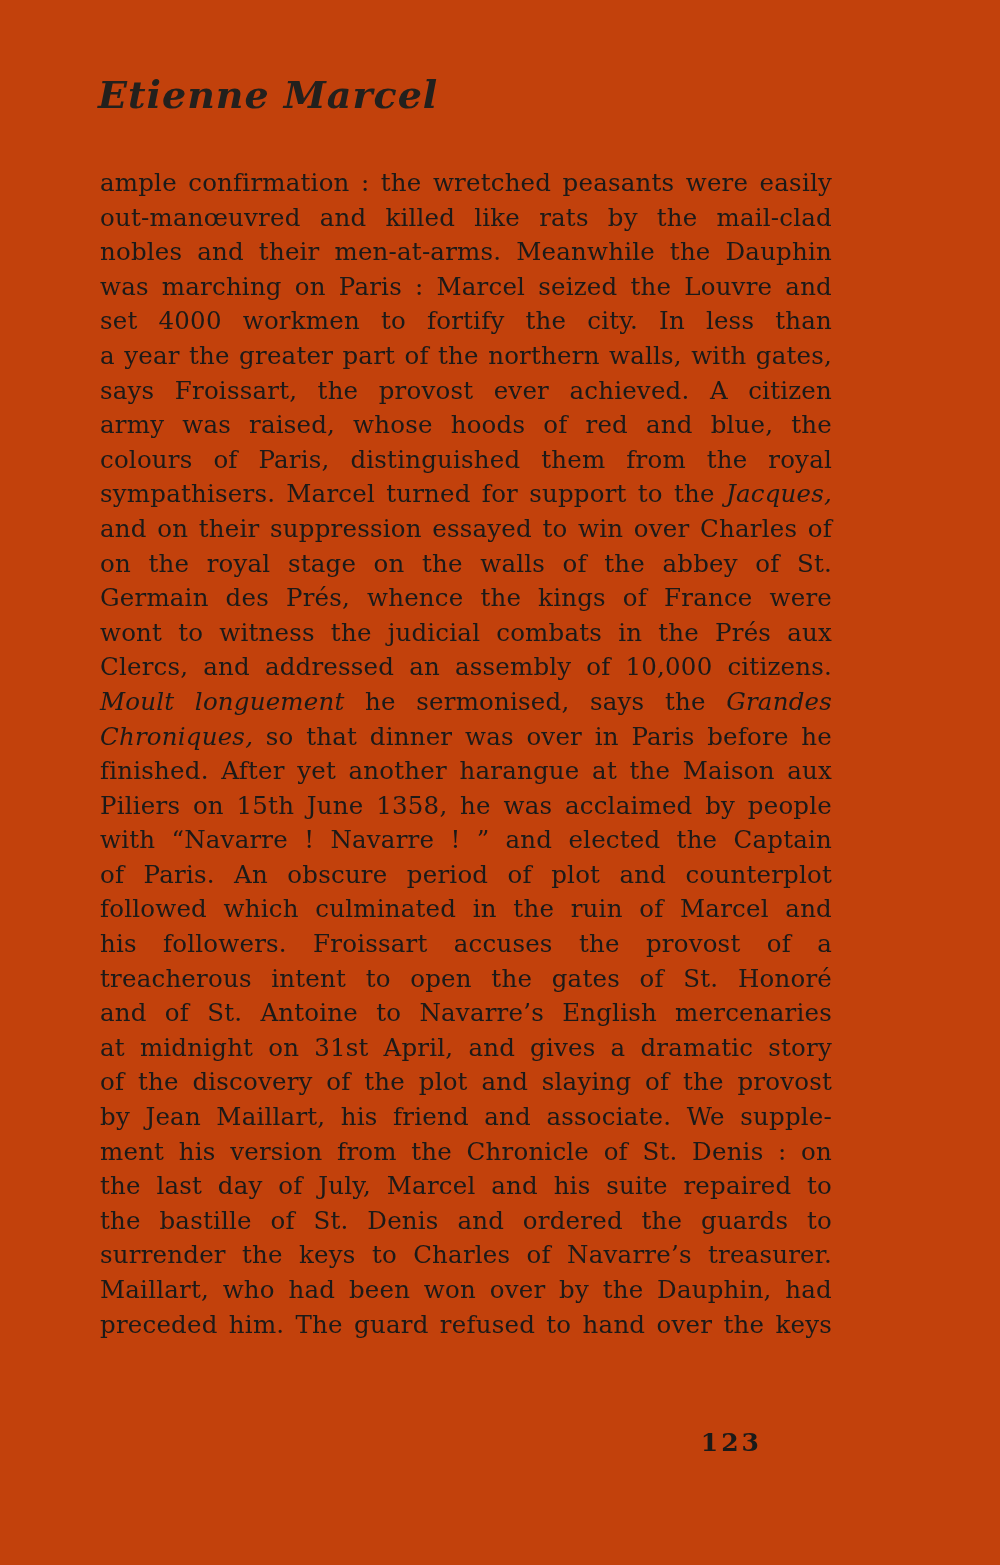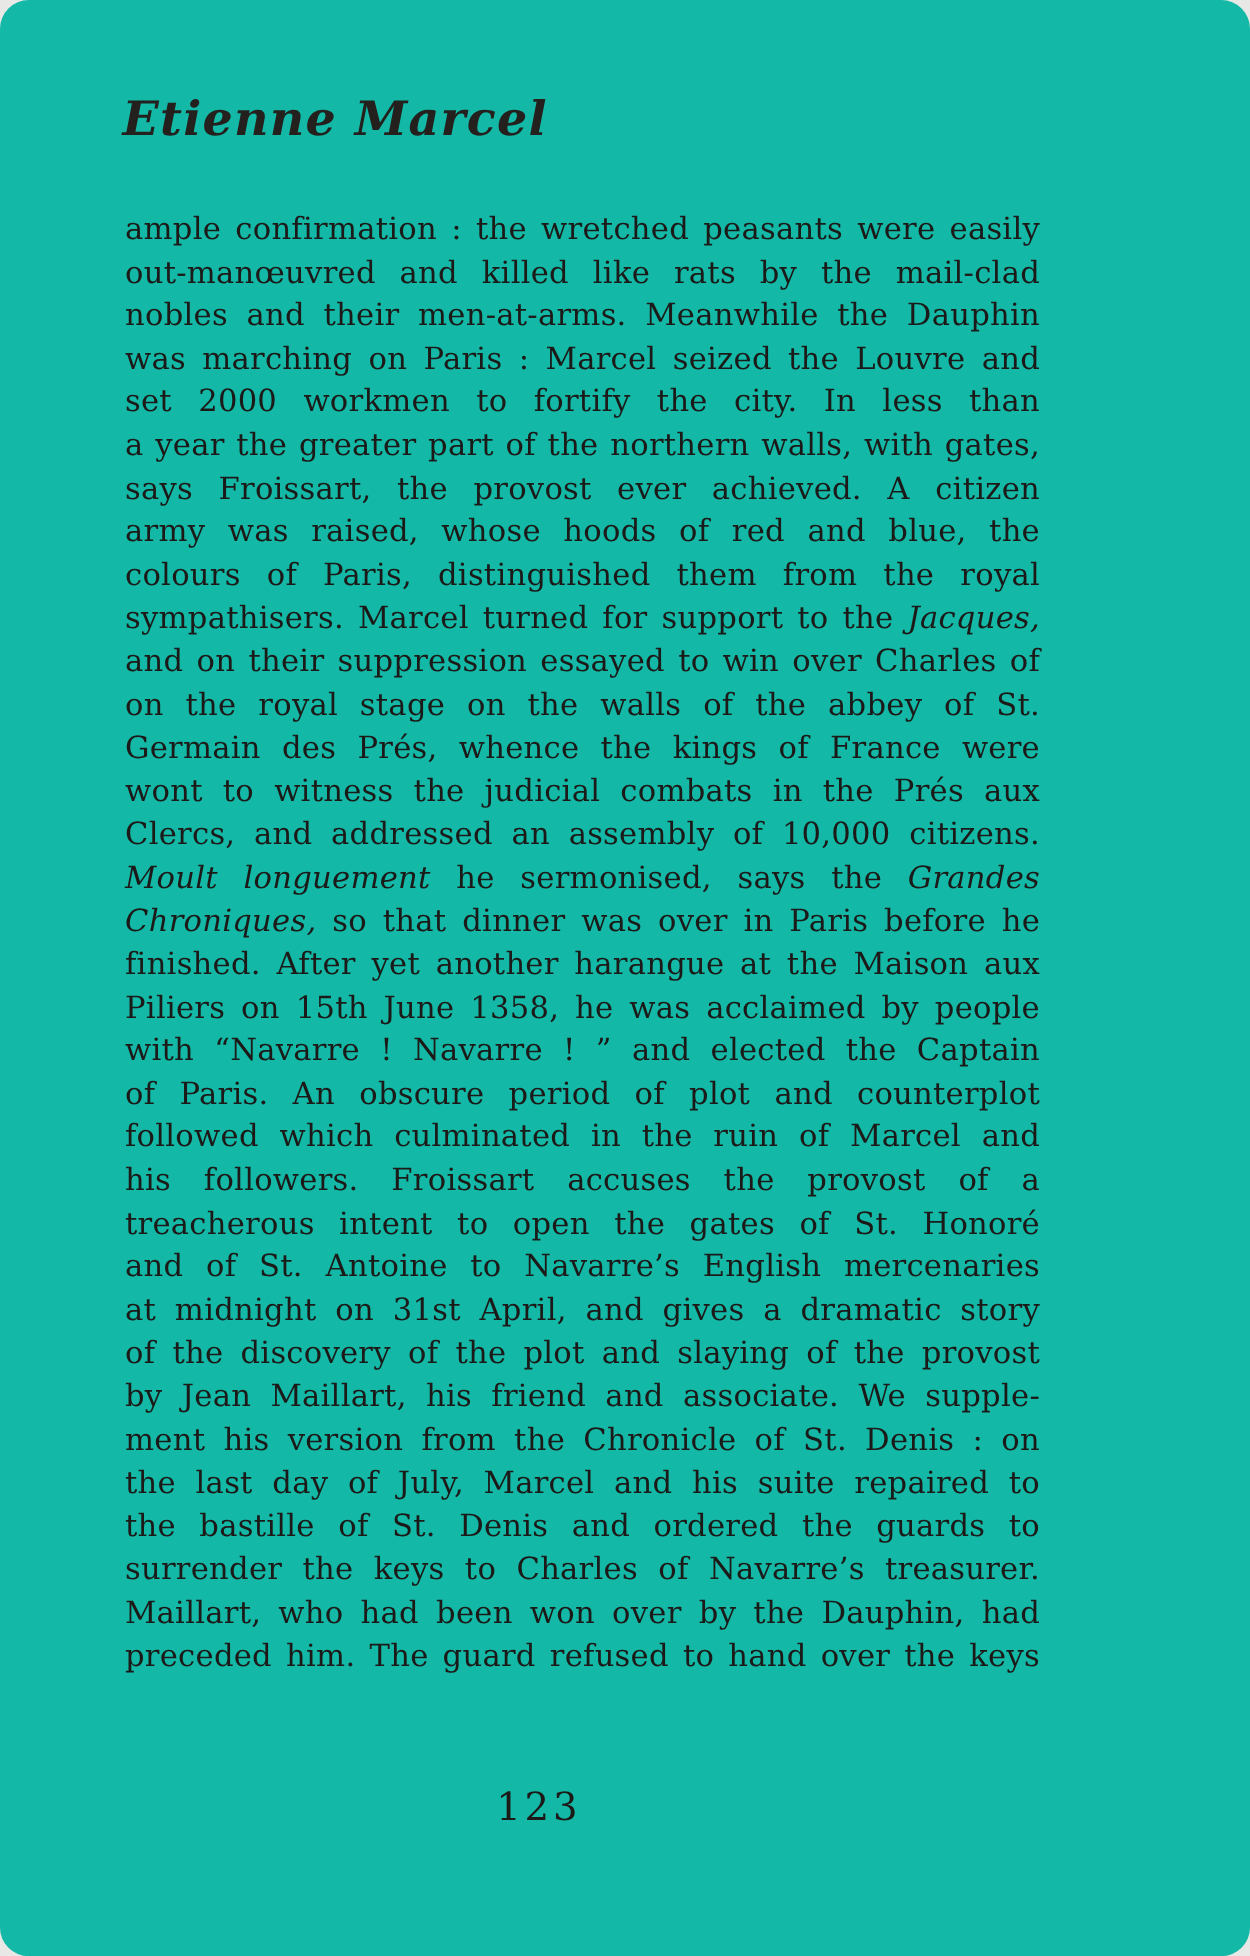--- a/index.html
+++ b/index.html
@@ -6,25 +6,24 @@
     margin: 0;
     padding: 0;
     background: #e8e8e6;
     font-family: "DejaVu Serif", "Liberation Serif", serif;
   }
   .page {
     position: relative;
     width: 1000px;
     height: 1565px;
     margin: 0 auto;
-    background: #14b8a6;
+    background: #c2410c;
     color: #1c1a18;
     overflow: hidden;
     box-sizing: border-box;
-    border-radius: 23px;
   }
   .running-head {
     position: absolute;
     top: 72px;
     left: 98px;
     font-size: 38px;
     font-style: italic;
     font-weight: 600;
     letter-spacing: 1px;
     color: #23201d;
@@ -46,40 +45,40 @@
     color: #1c1a18;
   }
   .line .it {
     font-style: italic;
   }
   .page-number {
     position: absolute;
     top: 1428px;
     left: 100px;
     width: 662px;
-    text-align: center;
-    font-size: 31px;
-    font-weight: 400;
+    text-align: right;
+    font-size: 25px;
+    font-weight: 700;
     letter-spacing: 3px;
     color: #1c1a18;
   }
 </style>
 </head>
 <body>
 
 <div class="page">
 
   <div class="running-head">Etienne Marcel</div>
 
   <div class="text-block">
       <div class="line"><span>ample confirmation : the wretched peasants were easily</span></div>
       <div class="line"><span>out-manœuvred and killed like rats by the mail-clad</span></div>
       <div class="line"><span>nobles and their men-at-arms. Meanwhile the Dauphin</span></div>
       <div class="line"><span>was marching on Paris : Marcel seized the Louvre and</span></div>
-      <div class="line"><span>set 2000 workmen to fortify the city. In less than</span></div>
+      <div class="line"><span>set 4000 workmen to fortify the city. In less than</span></div>
       <div class="line"><span>a year the greater part of the northern walls, with gates,</span></div>
       <div class="line"><span>says Froissart, the provost ever achieved. A citizen</span></div>
       <div class="line"><span>army was raised, whose hoods of red and blue, the</span></div>
       <div class="line"><span>colours of Paris, distinguished them from the royal</span></div>
       <div class="line"><span>sympathisers. Marcel turned for support to the </span><span class="it">Jacques,</span></div>
       <div class="line"><span>and on their suppression essayed to win over Charles of</span></div>
       <div class="line"><span>on the royal stage on the walls of the abbey of St.</span></div>
       <div class="line"><span>Germain des Prés, whence the kings of France were</span></div>
       <div class="line"><span>wont to witness the judicial combats in the Prés aux</span></div>
       <div class="line"><span>Clercs, and addressed an assembly of 10,000 citizens.</span></div>

